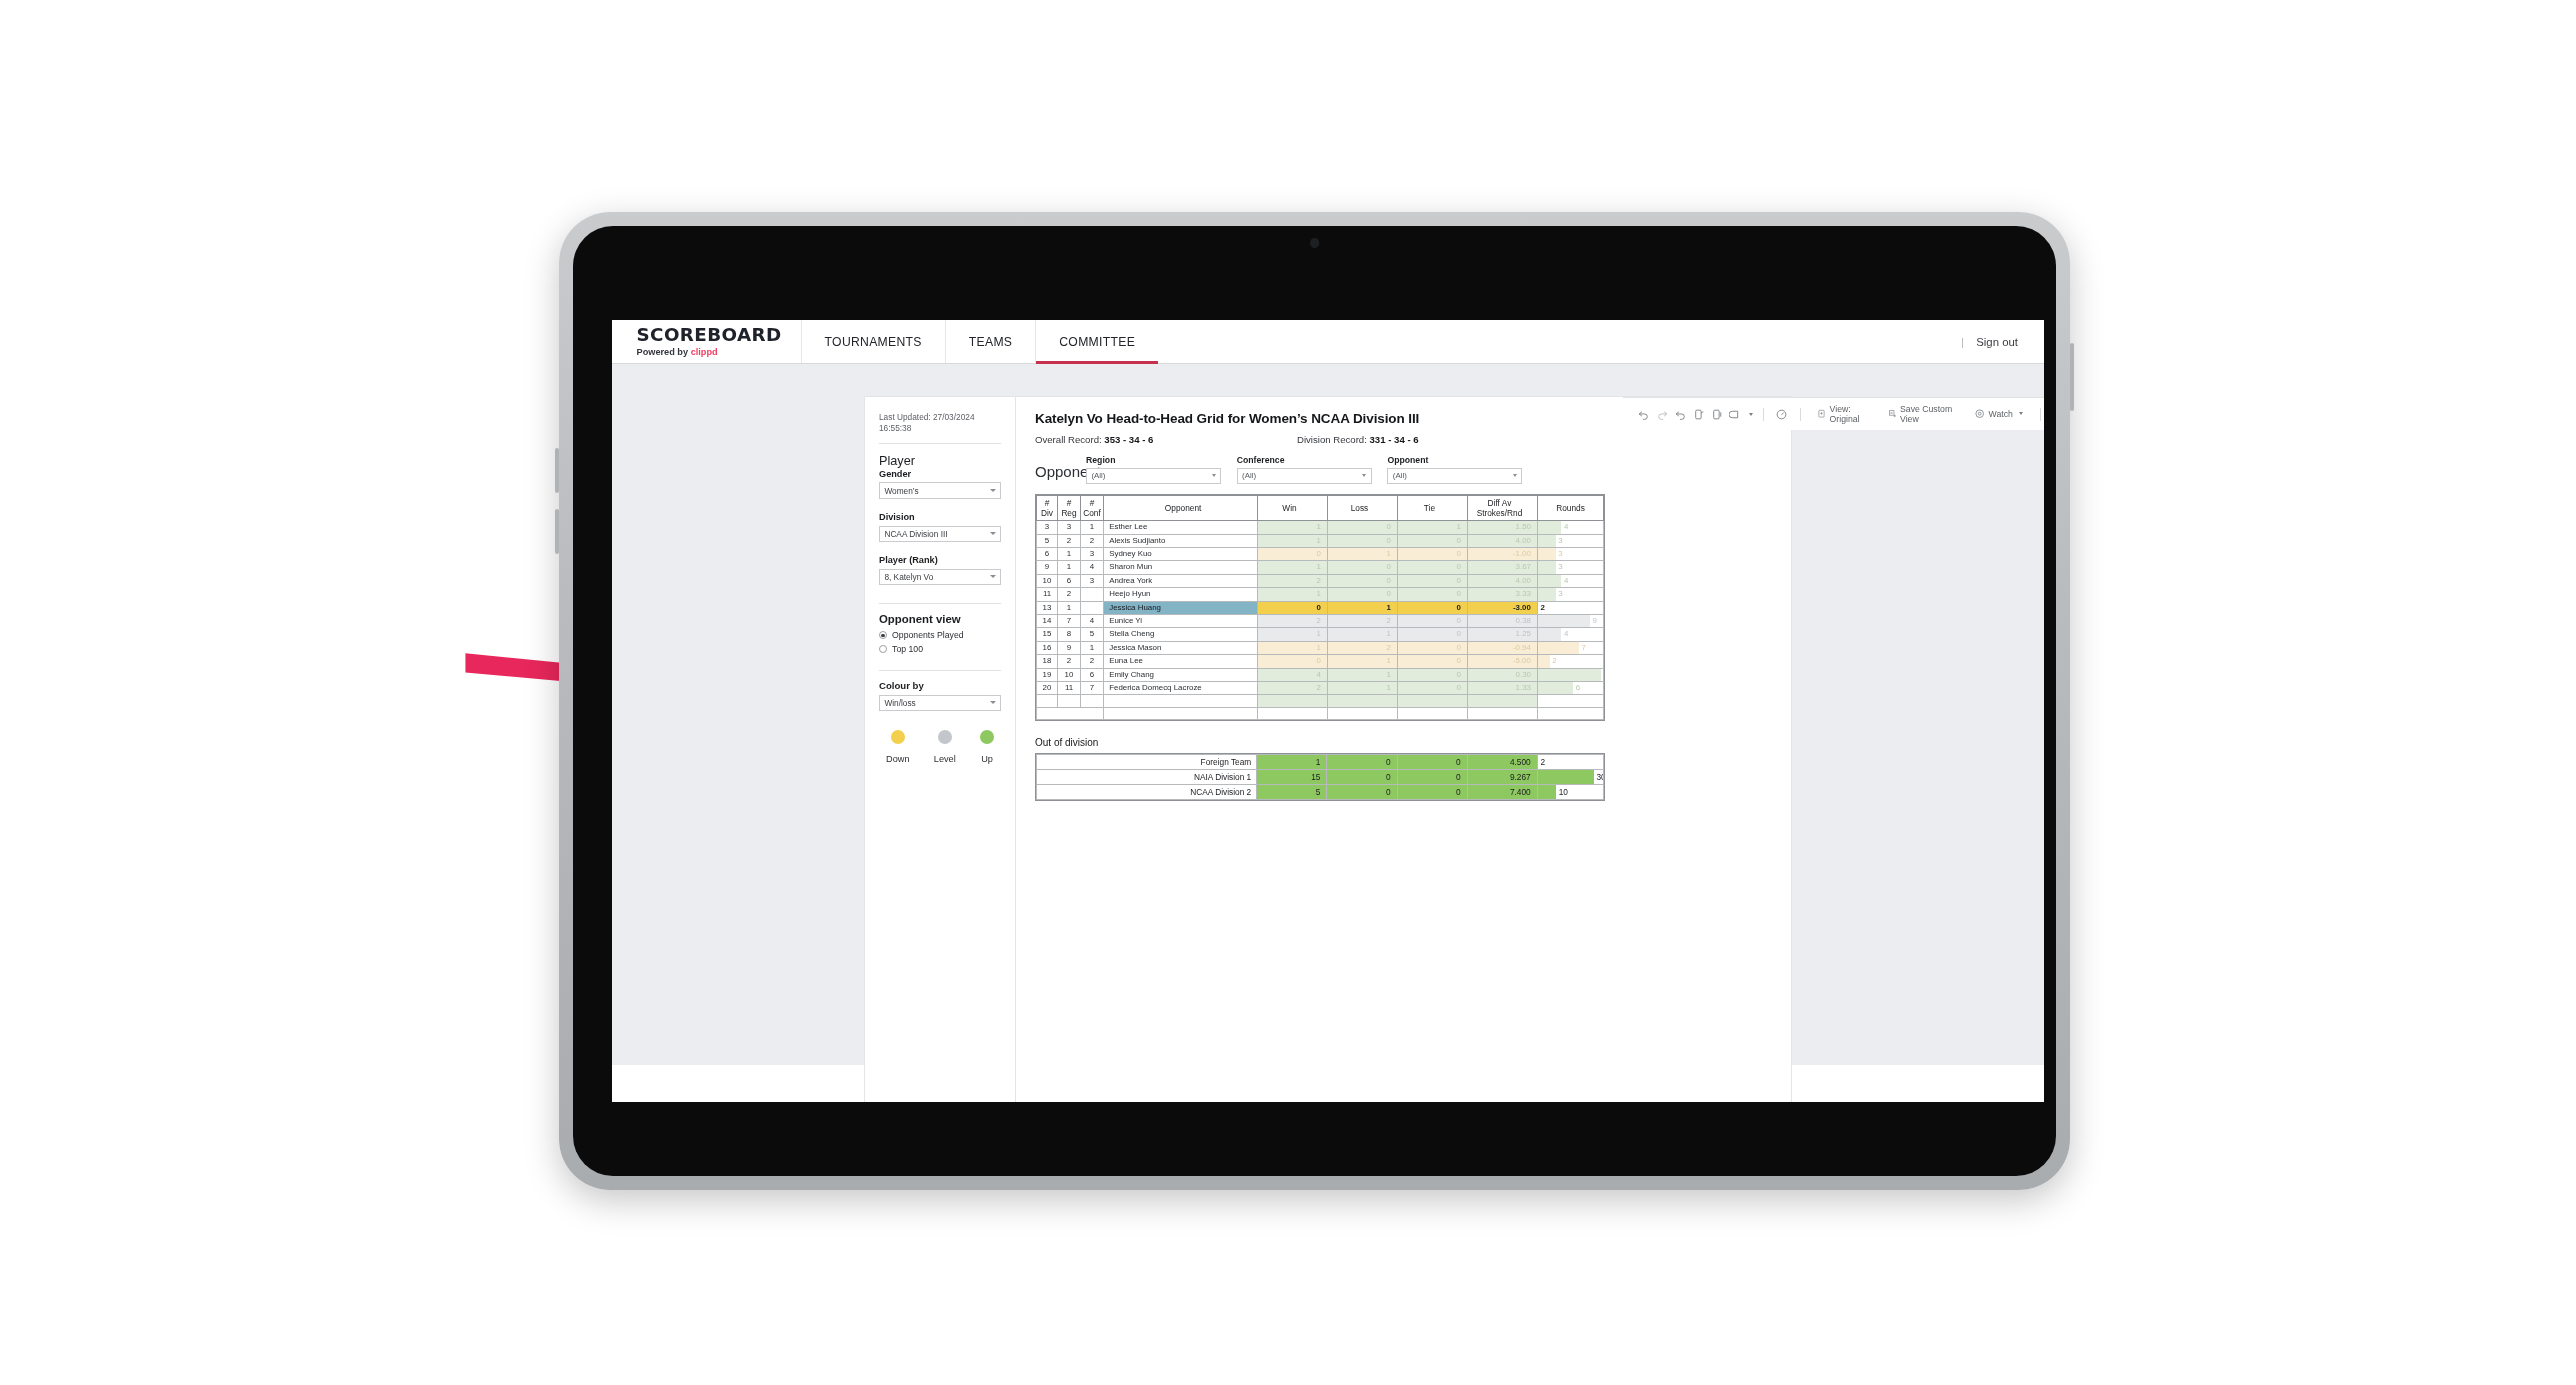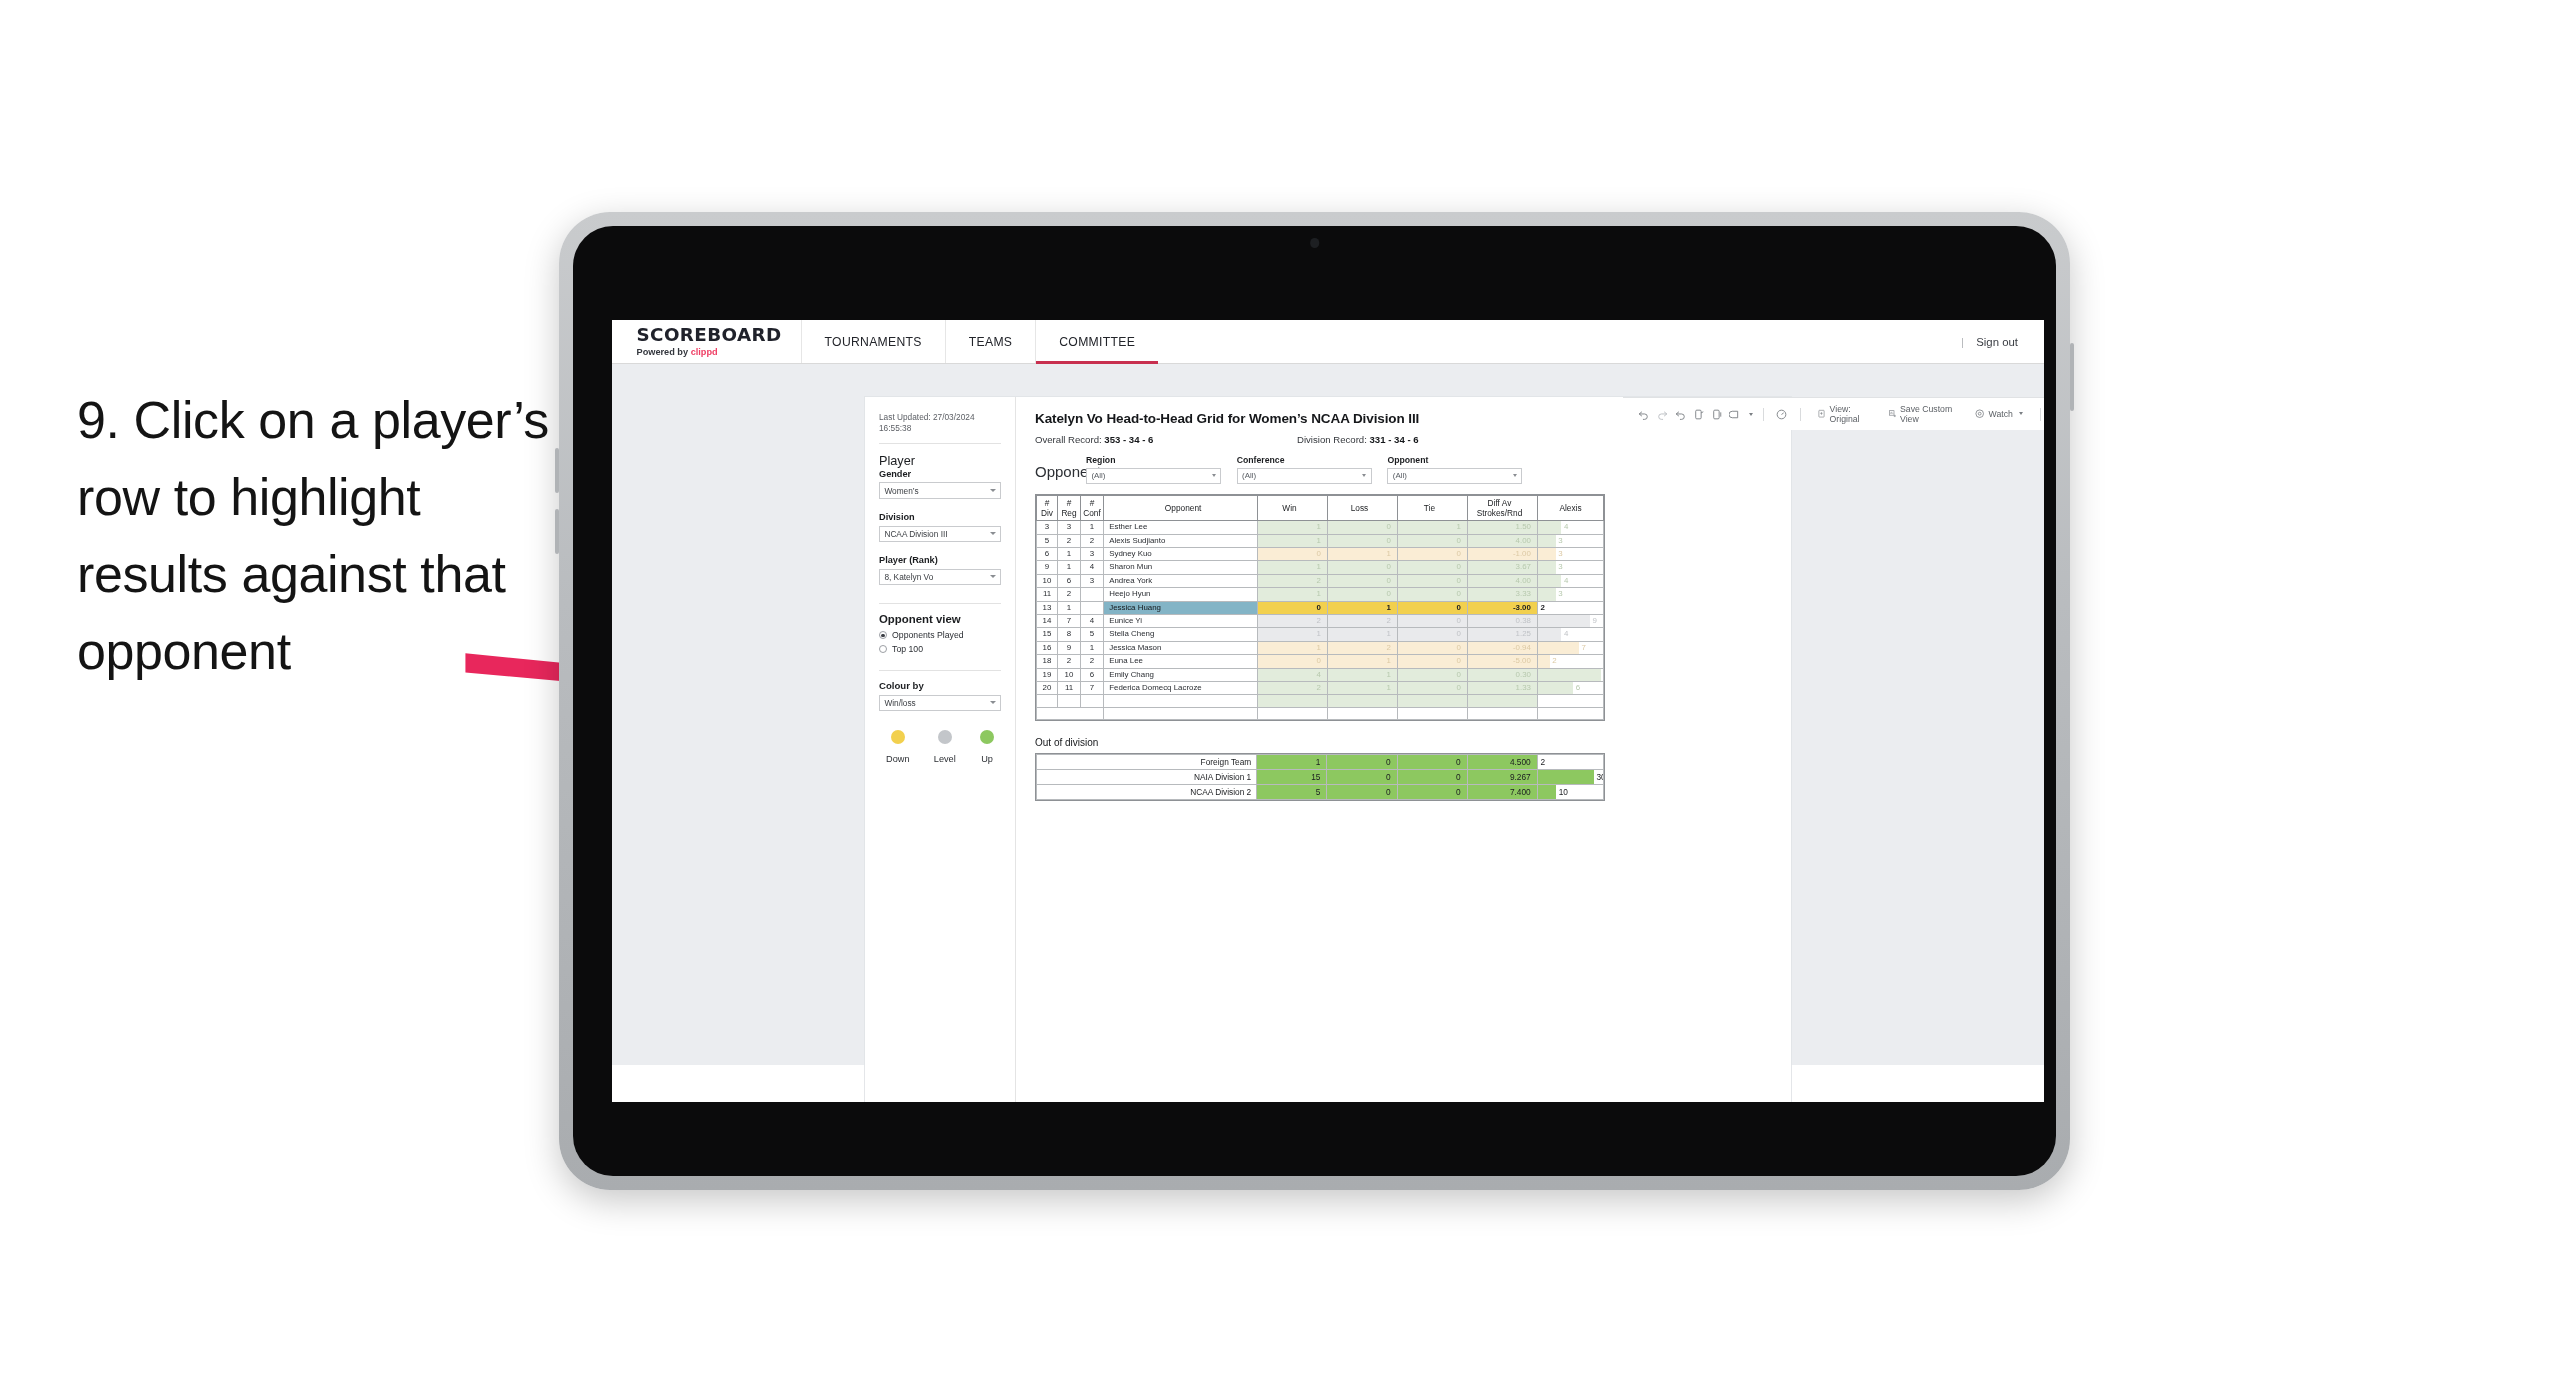--- a/index.html
+++ b/index.html
@@ -228,21 +228,20 @@
   .tb-item { display:flex; align-items:center; gap:3.5px; padding: 0 7.9px; cursor:pointer; color:#5d6166; }
   .tb-spacer { flex: 1; }
   .tb-caret { width:0;height:0;border-left:2.6px solid transparent;border-right:2.6px solid transparent;border-top:3.1px solid #7b7f84; margin-left:2.6px;}
   svg { display:block; }
 </style>
 </head>
 <body>
 
 <div id="stage">
 
-  <div class="annotation">9. Click on a player’s row to highlight results against that opponent</div>
 
   <svg class="arrow-wrap" viewBox="0 0 2950 1587">
     <path d="M 533 748 L 1260 820 L 1260 800 L 1330 828 L 1260 856 L 1260 836 L 533 770 Z" fill="#e8275c"></path>
   </svg>
 
   <div class="tablet">
     <div class="side-btn" style="left:-4.4px; top:236px; width:4.4px; height:45px;"></div>
     <div class="side-btn" style="left:-4.4px; top:297px; width:4.4px; height:45px;"></div>
     <div class="side-btn" style="right:-4.4px; top:131px; width:4.4px; height:68px;"></div>
     <div class="tablet-inner">
@@ -378,21 +377,21 @@
                     <thead>
                       <tr>
                         <th class="c-div"><span>#</span><br><span>Div</span></th>
                         <th class="c-reg"><span>#</span><br><span>Reg</span></th>
                         <th class="c-conf"><span>#</span><br><span>Conf</span></th>
                         <th class="c-opp" style="text-align:center">Opponent</th>
                         <th class="c-num" style="text-align:center">Win</th>
                         <th class="c-num" style="text-align:center">Loss</th>
                         <th class="c-num" style="text-align:center">Tie</th>
                         <th class="c-num" style="text-align:center"><span>Diff Av</span><br><span>Strokes/Rnd</span></th>
-                        <th class="c-rnd" style="text-align:center">Alexis</th>
+                        <th class="c-rnd" style="text-align:center">Rounds</th>
                       </tr>
                     </thead>
                     <tbody id="grid-body">
                         <tr>
                           <td class="c-div">3</td>
                           <td class="c-reg">3</td>
                           <td class="c-conf">1</td>
                           <td class="c-opp">Esther Lee</td>
                           <td class="c-num" style="background:#e2ecdc;color:#b7c9ae;">1</td>
                           <td class="c-num" style="background:#e2ecdc;color:#b7c9ae;">0</td>

